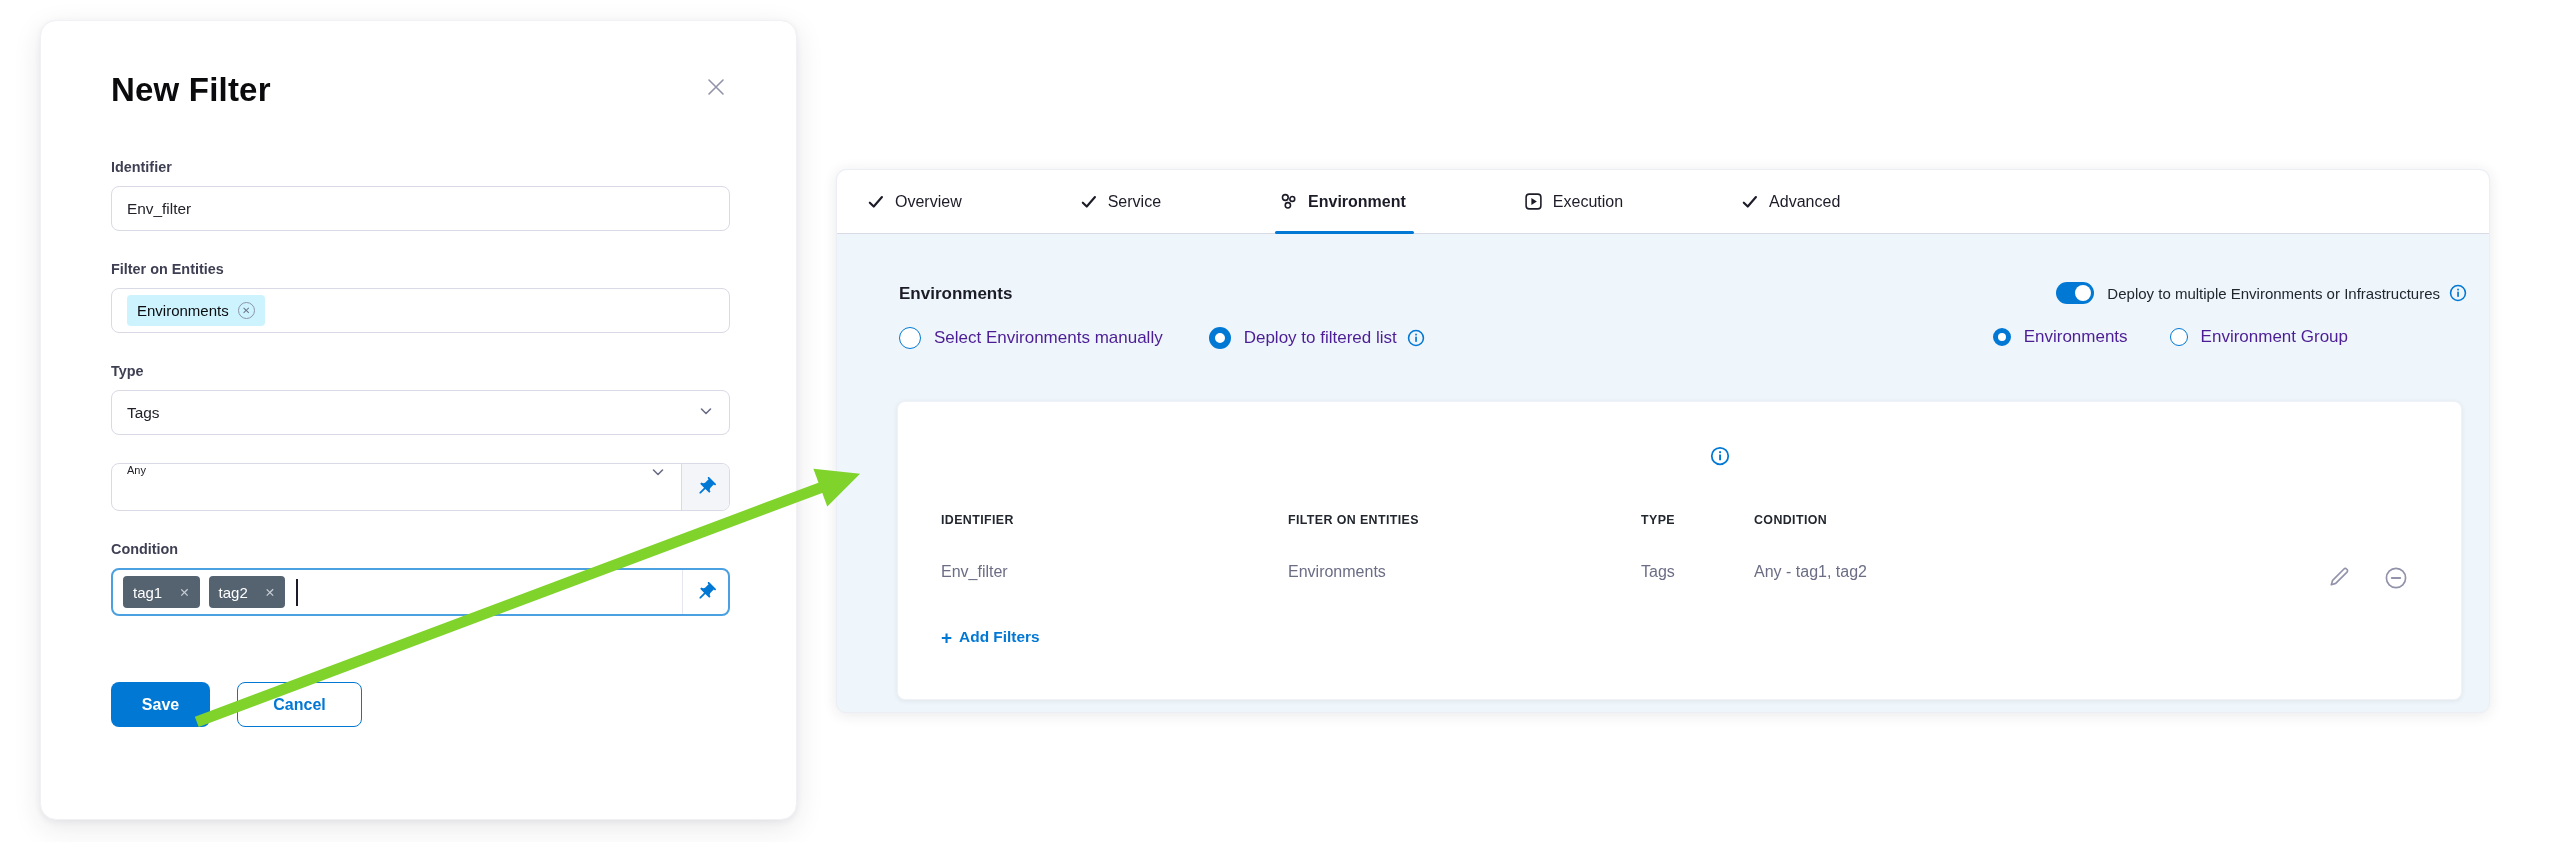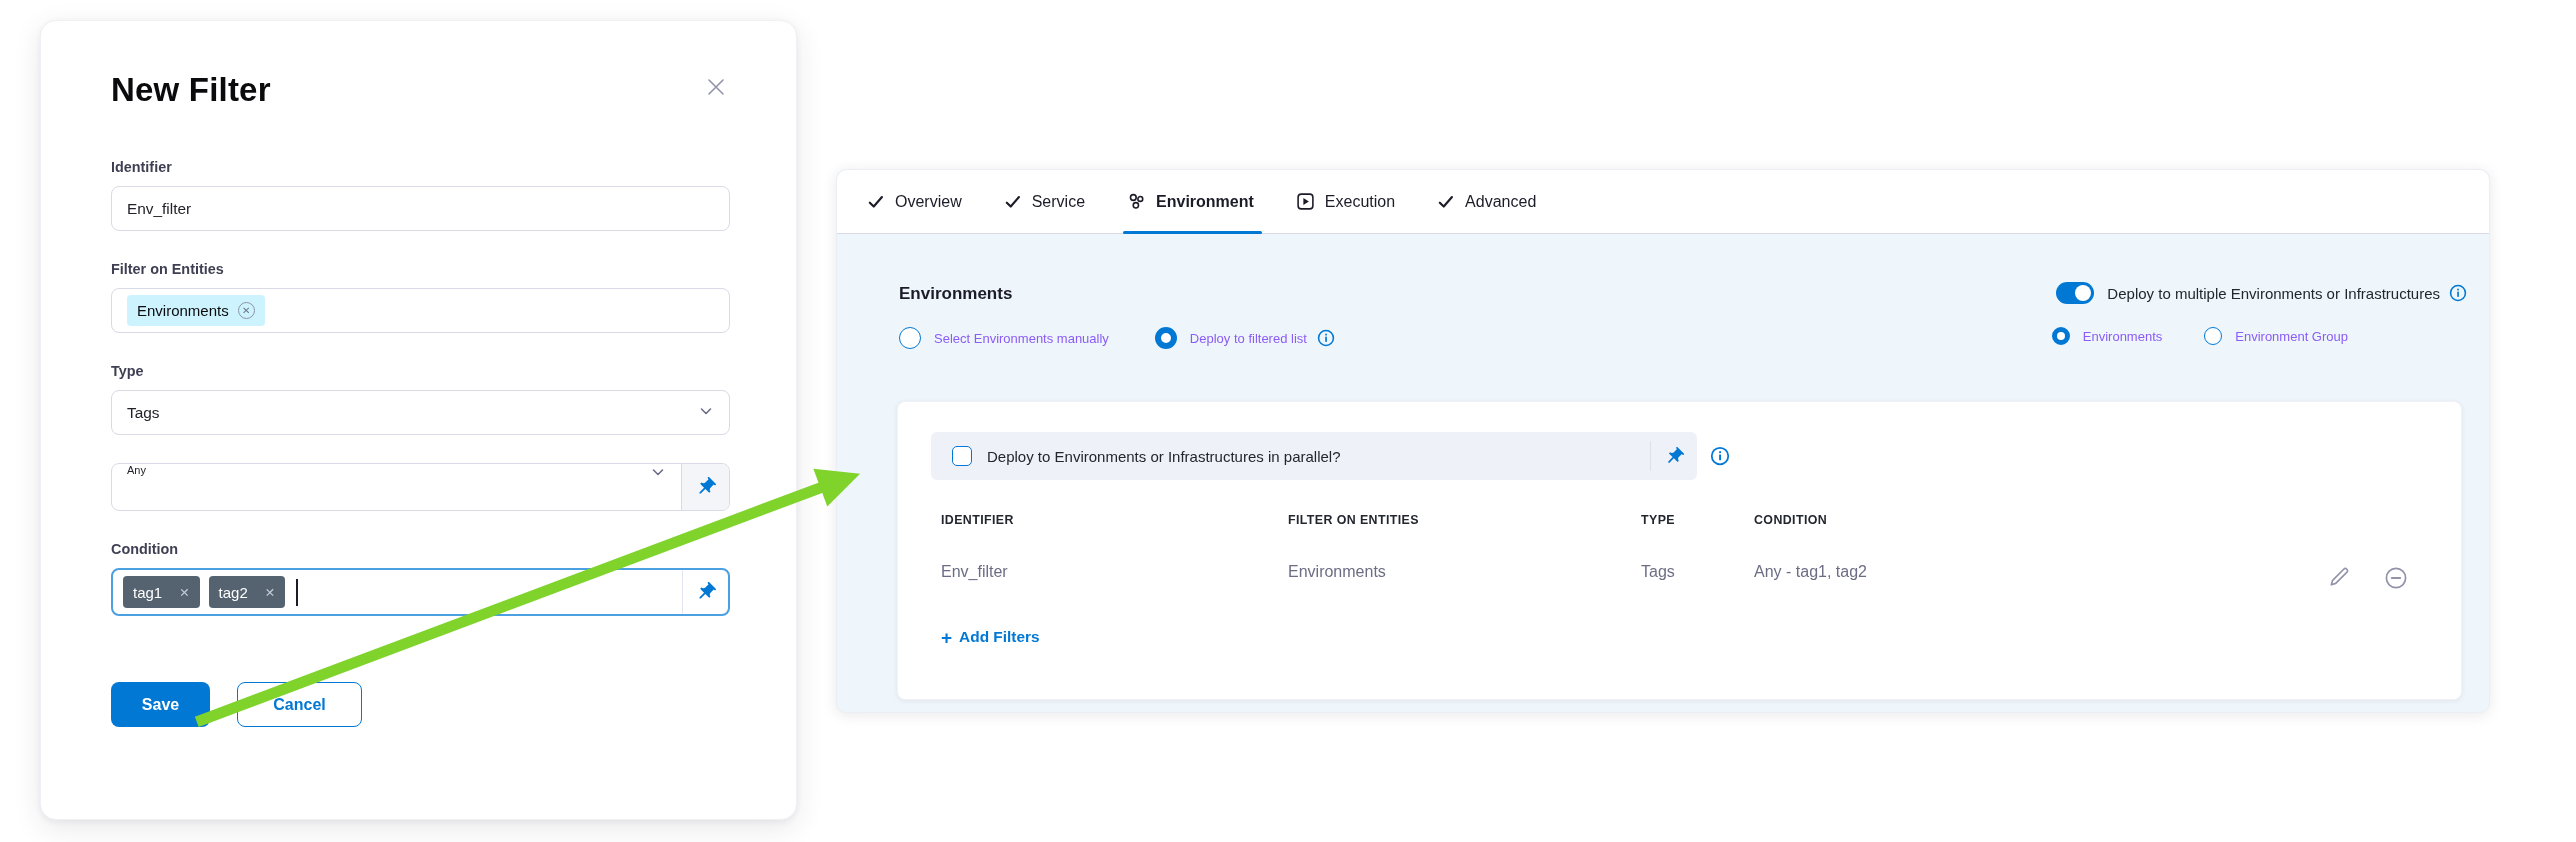--- a/index.html
+++ b/index.html
@@ -55,30 +55,30 @@
     font-family:inherit; font-size:16px; font-weight:700; margin-left:27px; cursor:pointer;
   }
 
   
   .panel {
     position:absolute; left:836px; top:169px; width:1654px; height:544px; z-index:1;
     background:#eef6fb; border-radius:10px; box-shadow:0 2px 14px rgba(40,41,61,.10); border:1px solid #eceef5;
   }
   .tabbar {
     height:64px; background:#fff; border-radius:10px 10px 0 0; border-bottom:1px solid #d9dae5;
-    display:flex; align-items:stretch; gap:42px; padding:0 0 0 30px;
+    display:flex; align-items:stretch; gap:118px; padding:0 0 0 30px;
   }
   .tab { display:flex; align-items:center; gap:10px; font-size:16px; color:#1c1c28; position:relative; cursor:pointer; }
   .tab.active { font-weight:700; }
   .tab.active::after { content:""; position:absolute; left:-4px; right:-8px; bottom:-1px; height:3px; background:#0278d5; border-radius:2px; }
   .content { position:absolute; left:0; right:0; top:64px; bottom:0; }
 
   .env-heading { position:absolute; left:62px; top:50px; font-size:17px; font-weight:700; color:#1c1c28; }
   .left-radios { position:absolute; left:62px; top:93px; display:flex; align-items:center; gap:46px; }
-  .radio-item { display:flex; align-items:center; gap:13px; font-size:13px; color:#8b5cf6; cursor:pointer; }
+  .radio-item { display:flex; align-items:center; gap:13px; font-size:17px; color:#4c1d95; cursor:pointer; }
   .radio { width:22px; height:22px; border-radius:50%; background:#fff; border:1.5px solid #0278d5; }
   .radio.selected { border:6.5px solid #0278d5; }
   .radio.small { width:18px; height:18px; }
   .radio.small.selected { border:5.5px solid #0278d5; }
 
   .toggle-row { position:absolute; top:48px; right:22px; display:flex; align-items:center; gap:13px; font-size:15px; color:#22272f; }
   .toggle { width:38px; height:22px; border-radius:11px; background:#0278d5; position:relative; cursor:pointer; }
   .toggle .knob { position:absolute; top:3px; right:3px; width:16px; height:16px; border-radius:50%; background:#fff; }
   .right-radios { position:absolute; top:93px; right:141px; display:flex; align-items:center; gap:42px; }
 
@@ -258,30 +258,20 @@
         <span class="radio small selected"></span>
         <span>Environments</span>
       </div>
       <div class="radio-item">
         <span class="radio small"></span>
         <span>Environment Group</span>
       </div>
     </div>
 
     <div class="card">
-      <div class="parallel-bar">
-        <span class="checkbox"></span>
-        <span class="parallel-label">Deploy to Environments or Infrastructures in parallel?</span>
-        <span class="bar-divider"></span>
-        <span class="bar-pin">
-          <svg width="21" height="21" viewBox="0 0 24 24" style="transform:rotate(45deg)">
-              <path fill="#0278d5" d="M16 9V4h1c.55 0 1-.45 1-1s-.45-1-1-1H7c-.55 0-1 .45-1 1s.45 1 1 1h1v5c0 1.66-1.34 3-3 3v2h5.97v7l1 1 1-1v-7H19v-2c-1.66 0-3-1.34-3-3z"></path>
-            </svg>
-        </span>
-      </div>
       <span class="card-info">
         <svg width="20" height="20" viewBox="0 0 16 16">
             <circle cx="8" cy="8" r="6.6" stroke="#0278d5" stroke-width="1.4" fill="none"></circle>
             <rect x="7.3" y="6.8" width="1.5" height="4.6" fill="#0278d5"></rect>
             <rect x="7.3" y="4.2" width="1.5" height="1.5" fill="#0278d5"></rect>
           </svg>
       </span>
 
       <div class="th col1">IDENTIFIER</div>
       <div class="th col2">FILTER ON ENTITIES</div>

